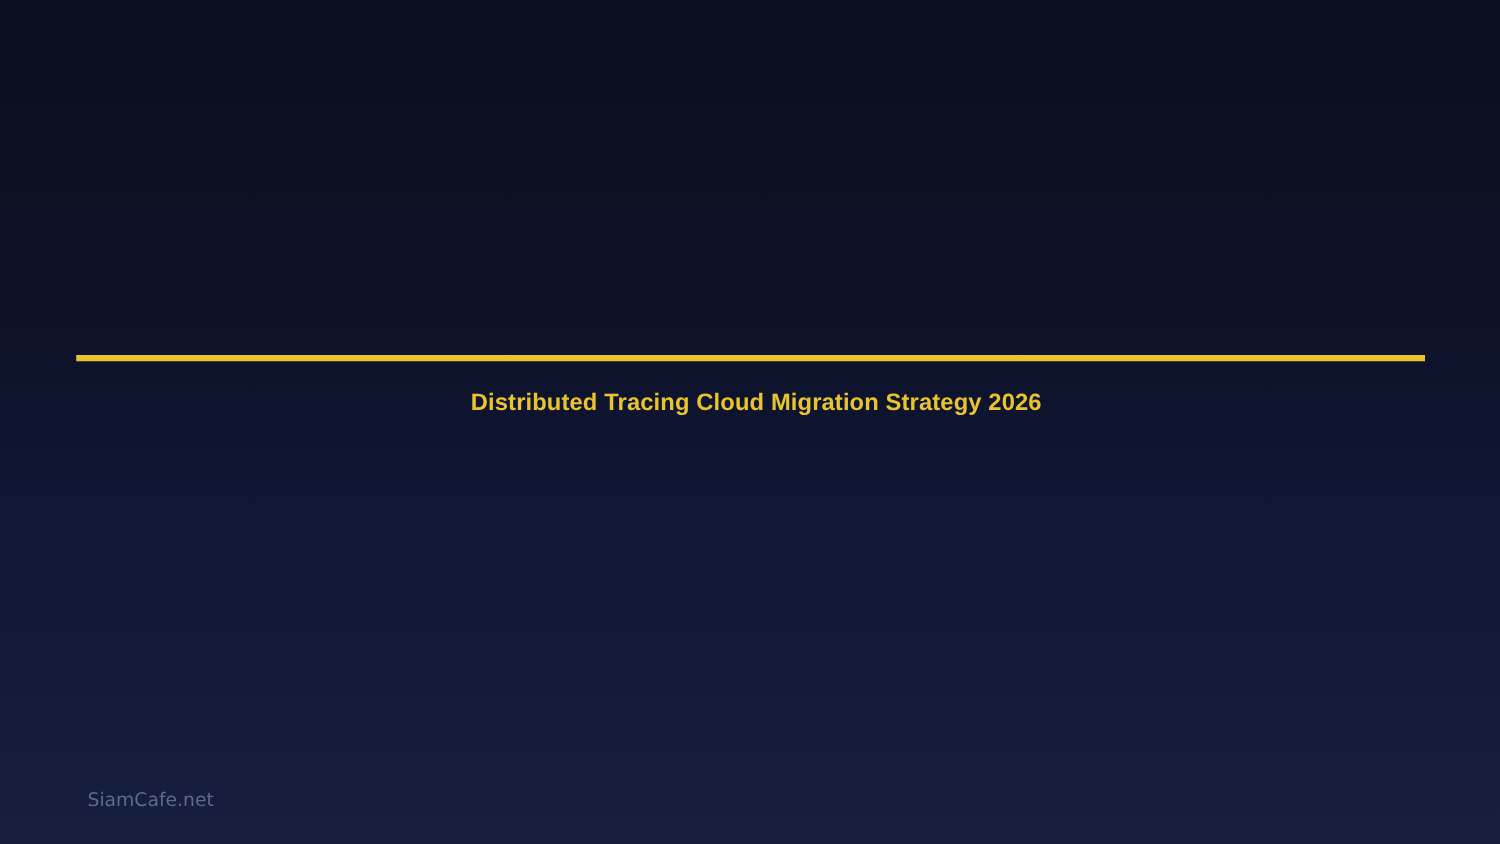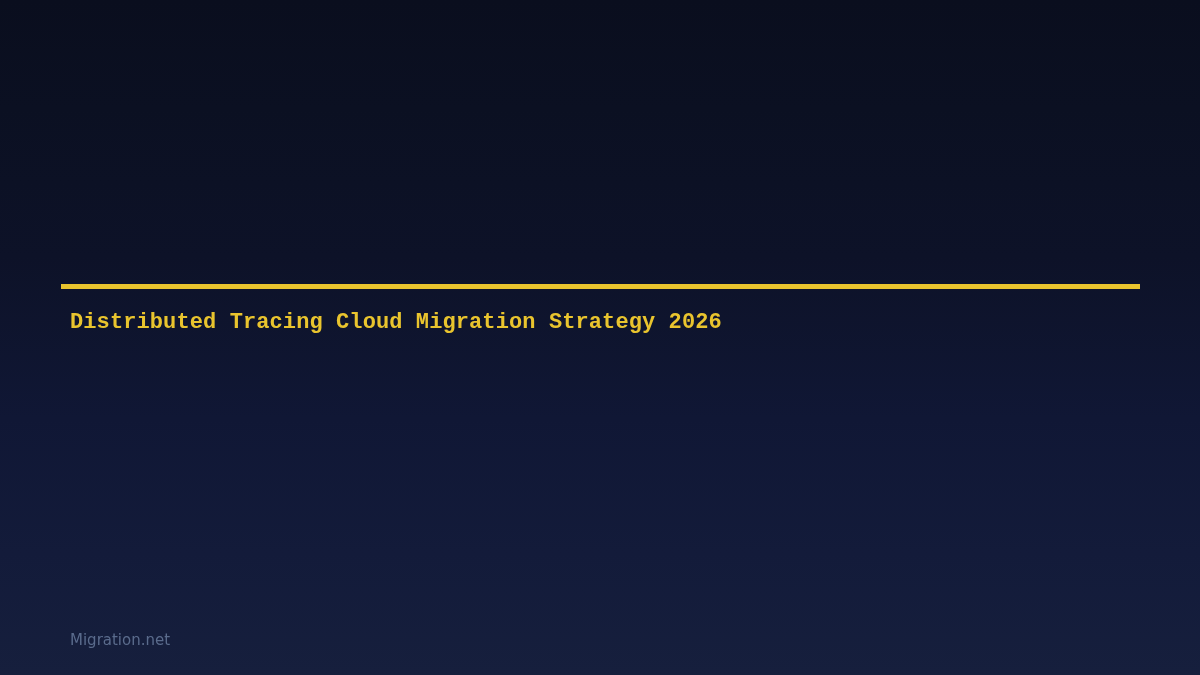--- a/index.html
+++ b/index.html
@@ -46,27 +46,28 @@
   .title-block {
     position: absolute;
     left: 70px;
     top: 303px;
     width: 1070px;
   }
 
   .slide-title {
     margin: 0;
     padding: 0;
-    font-family: Liberation Mono, monospace;
-    font-size: 22px;
+    font-family: Liberation Sans, sans-serif;
+    font-size: 19px;
     font-weight: bold;
     line-height: 40px;
     letter-spacing: 0.1px;
     color: #e9c42e;
     white-space: nowrap;
+    text-align: center;
   }
 
   
   .footer {
     position: absolute;
     left: 70px;
     top: 630px;
     height: 20px;
     display: flex;
     align-items: center;
@@ -86,16 +87,16 @@
 
 <div class="slide">
 
   <div class="accent-rule"></div>
 
   <div class="title-block">
     <h1 class="slide-title">Distributed Tracing Cloud Migration Strategy 2026</h1>
   </div>
 
   <div class="footer">
-    <span class="footer-text">Migration.net</span>
+    <span class="footer-text">SiamCafe.net</span>
   </div>
 
 </div>
 
 </body></html>

